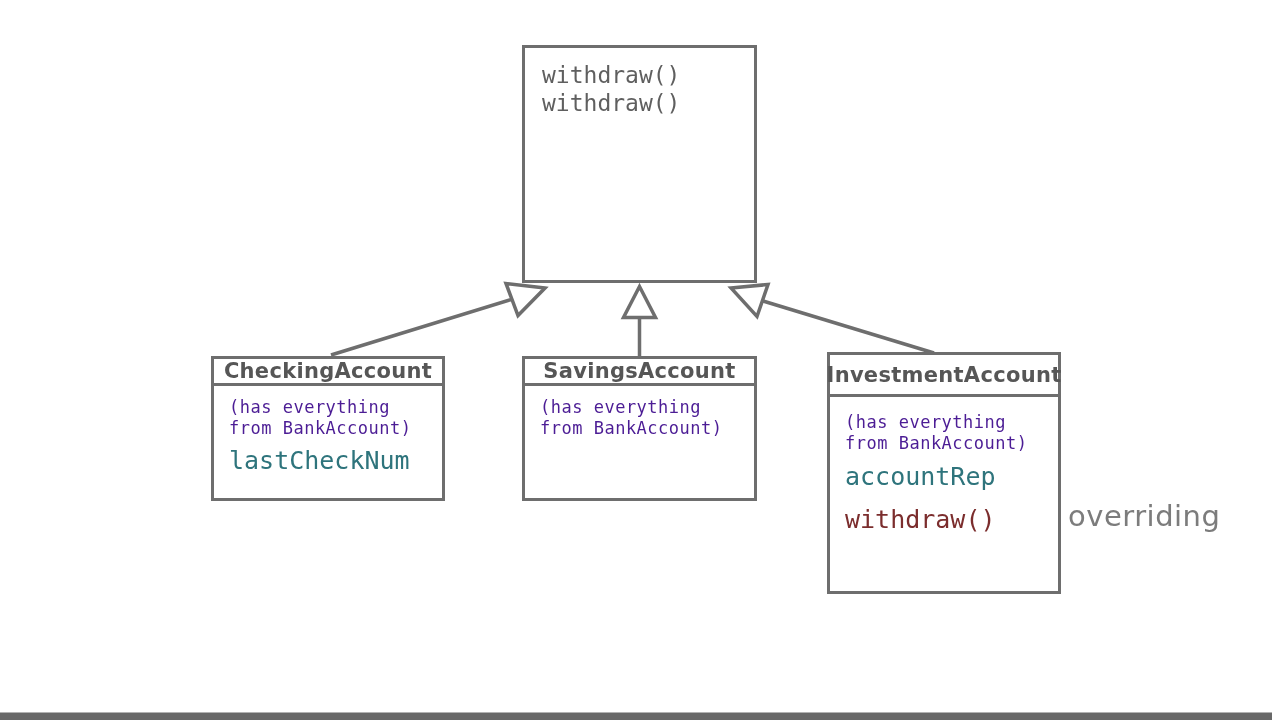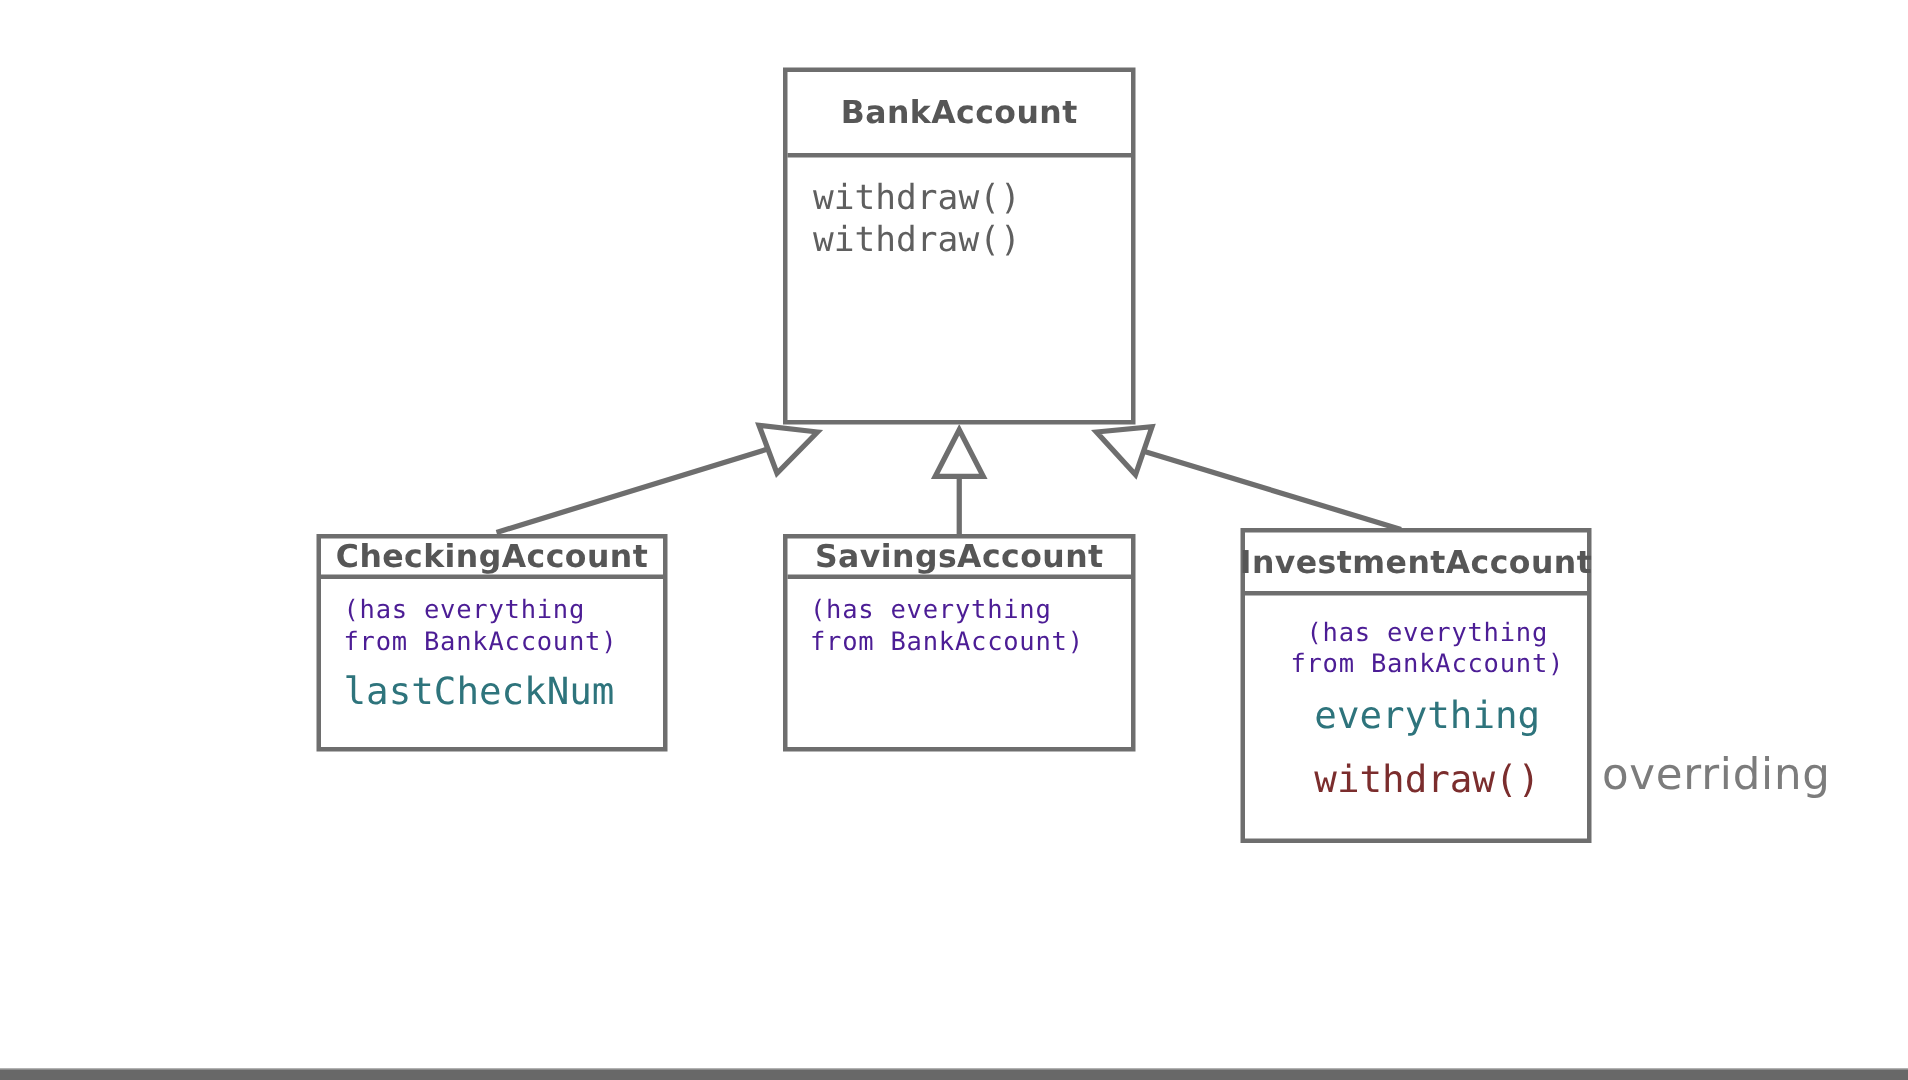--- a/index.html
+++ b/index.html
@@ -27,21 +27,21 @@
   .box-bank .class-title { height:57px; }
   .bank-attrs {
     box-sizing:border-box; height:95px; border-bottom:3px solid #6e6e6e;
     padding:17px 0 0 17px; font-size:23px; line-height:28px; color:#5f5f5f;
   }
   .bank-methods { padding:13px 0 0 17px; font-size:23px; line-height:28px; color:#5f5f5f; }
 
   
   .box-checking   { left:211px; top:356px; width:234px; height:145px; }
   .box-savings    { left:522px; top:356px; width:235px; height:145px; }
-  .box-investment { left:827px; top:352px; width:234px; height:210px;text-align:center; }
+  .box-investment { left:827px; top:352px; width:234px; height:242px; }
   .box-checking .class-title, .box-savings .class-title { height:27px; }
   .box-investment .class-title { height:42px; }
 
   .child-body { padding:11px 0 0 15px; }
   .box-investment .child-body { padding-top:15px; }
   .inherit-note {
     font-size:17px; line-height:21px; color:#4c1d95;
     white-space:pre-line; letter-spacing:0.5px;
   }
   .new-attr { margin-top:7px; font-size:25px; color:#2e747c; }
@@ -68,21 +68,20 @@
     <polygon points="545,288 506,283.5 518,315.5" fill="#ffffff" stroke="#6e6e6e" stroke-width="3.5"></polygon>
 
     <line x1="639.5" y1="356" x2="639.5" y2="318" stroke="#6e6e6e" stroke-width="3.5"></line>
     <polygon points="639.5,286.5 623.5,317.5 655.5,317.5" fill="#ffffff" stroke="#6e6e6e" stroke-width="3.5"></polygon>
 
     <line x1="934" y1="353" x2="763" y2="301" stroke="#6e6e6e" stroke-width="3.5"></line>
     <polygon points="731,288 768,284.5 757,316.5" fill="#ffffff" stroke="#6e6e6e" stroke-width="3.5"></polygon>
   </svg>
 
   <div class="class-box box-bank">
-    <div class="class-title">BankAccount</div>
     <div class="bank-methods mono">
       <div>withdraw()</div>
       <div>withdraw()</div>
     </div>
   </div>
 
   <div class="class-box box-checking">
     <div class="class-title">CheckingAccount</div>
     <div class="child-body">
       <div class="inherit-note mono">(has everything
@@ -97,21 +96,21 @@
       <div class="inherit-note mono">(has everything
 from BankAccount)</div>
     </div>
   </div>
 
   <div class="class-box box-investment">
     <div class="class-title">InvestmentAccount</div>
     <div class="child-body">
       <div class="inherit-note mono">(has everything
 from BankAccount)</div>
-      <div class="new-attr mono">everything</div>
+      <div class="new-attr mono">accountRep</div>
       <div class="override-method mono">withdraw()</div>
     </div>
   </div>
 
   <div class="annotation">overriding</div>
 
   <div class="bottom-bar"></div>
 </div>
 
 </body></html>

